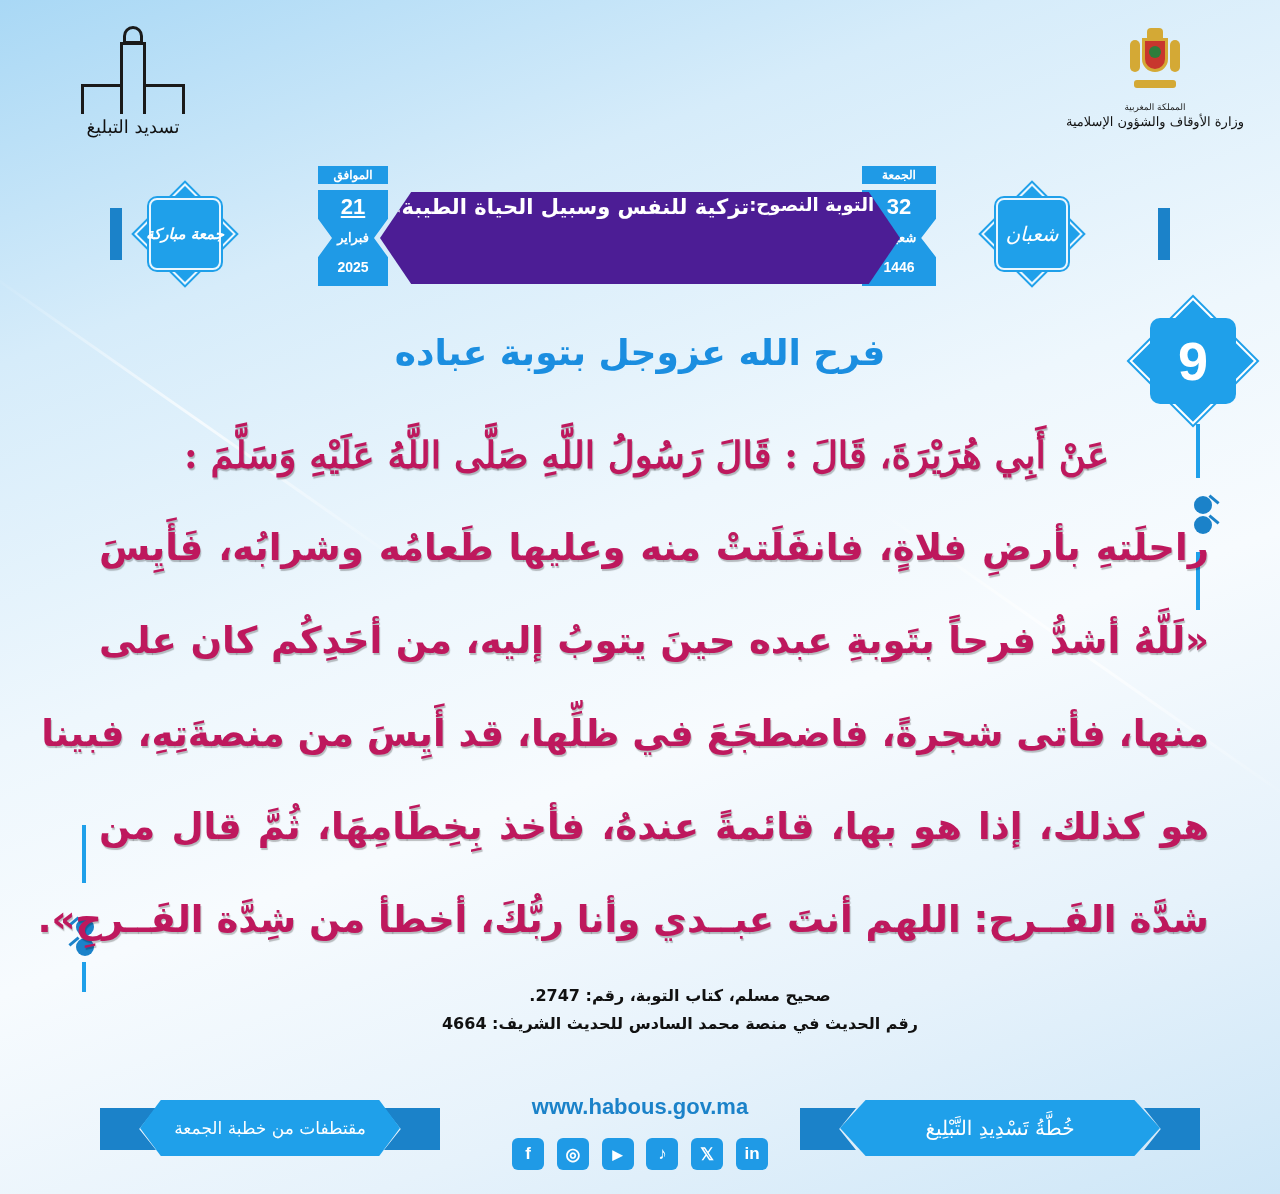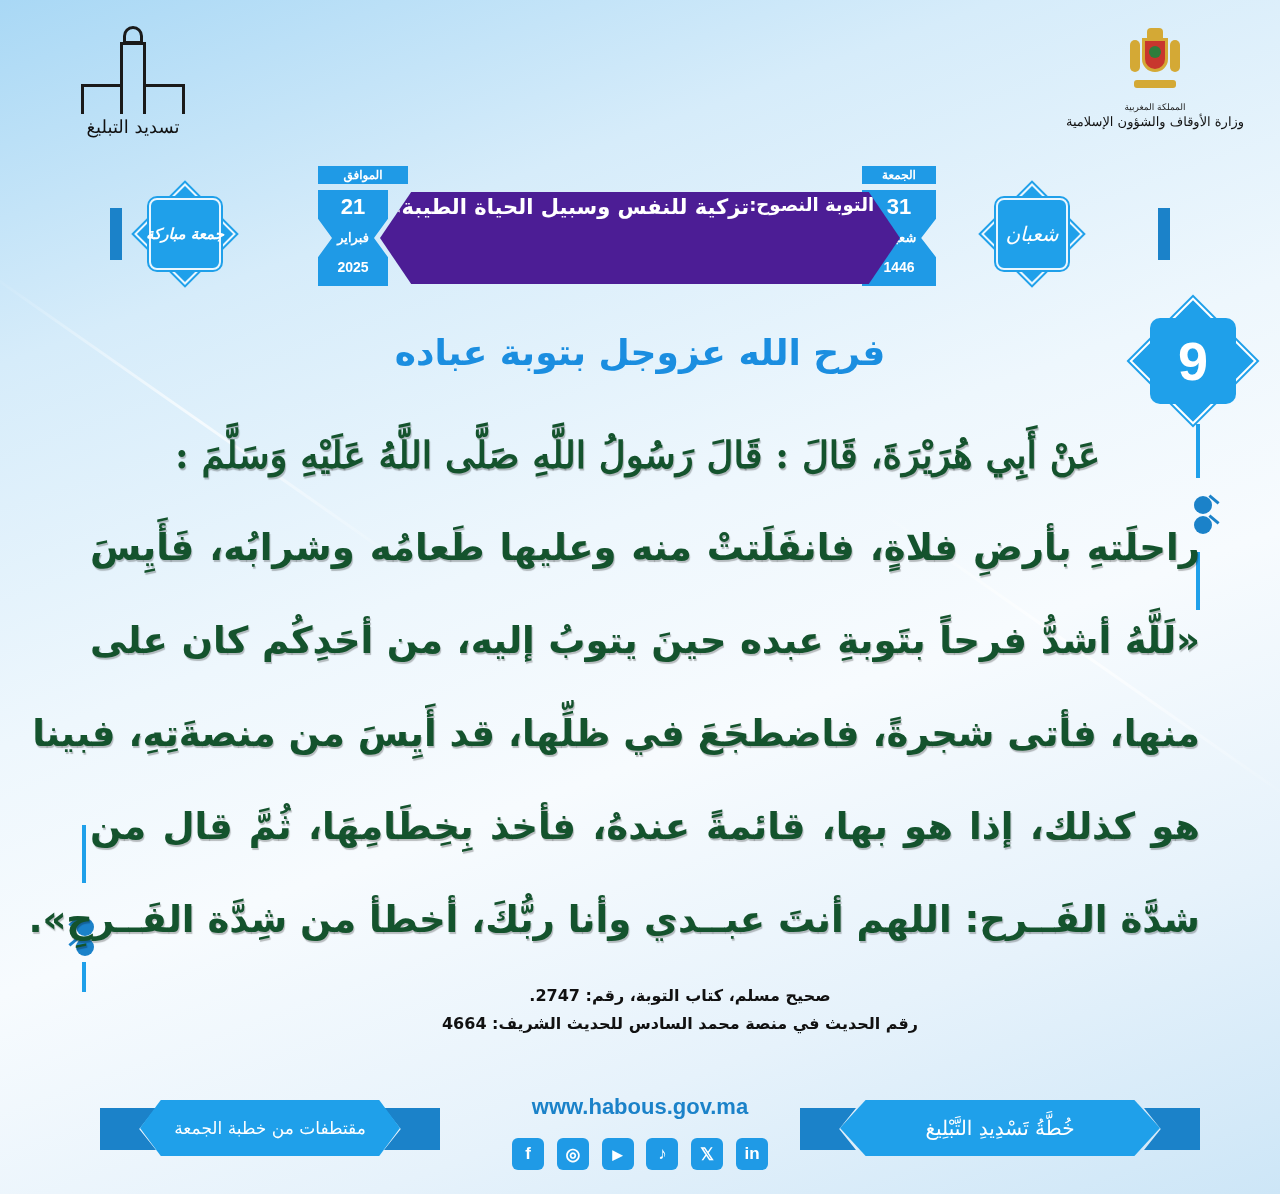--- a/index.html
+++ b/index.html
@@ -61,22 +61,22 @@
   .number-rosette .sq { position: absolute; inset: 20px; background: #1fa0ea; transform: rotate(45deg); border: 2px solid #fff; box-shadow: 0 0 0 2px #1fa0ea; }
   .number-rosette .sq2 { position: absolute; inset: 22px; background: #1fa0ea; border-radius: 10px; }
   .number-rosette .num { position: absolute; inset: 0; display: flex; align-items: center; justify-content: center; color: #fff; font-family: "Liberation Sans", sans-serif; font-weight: bold; font-size: 54px; }
 
   .vline { position: absolute; width: 4px; background: #1fa0ea; }
   .quote-mark { position: absolute; width: 24px; }
   .quote-mark .dot { width: 18px; height: 18px; border-radius: 50%; background: #1b82c9; margin: 2px 0; position: relative; }
   .quote-mark .dot::after { content: ""; position: absolute; right: -8px; top: 2px; width: 12px; height: 3px; background: #1b82c9; transform: rotate(40deg); }
 
   
-  .hadith { position: absolute; left: 90px; top: 420px; width: 1110px; direction: rtl; text-align: justify; text-align-last: justify;
-    font-family: "DejaVu Sans", sans-serif; font-weight: bold; color: #14532d; }
+  .hadith { position: absolute; left: 99px; top: 420px; width: 1110px; direction: rtl; text-align: justify; text-align-last: justify;
+    font-family: "DejaVu Sans", sans-serif; font-weight: bold; color: #be185d; }
   .hadith .line { height: 93px; line-height: 70px; font-size: 37px; text-shadow: 1px 2px 1px rgba(0,0,0,0.25); white-space: nowrap; }
   .hadith .line.first { text-align: center; text-align-last: center; padding: 0 100px 0 200px; font-family: "DejaVu Serif", serif; }
   .hadith .line.last { text-align: right; text-align-last: right; padding-right: 0; }
 
   .source { position: absolute; left: 400px; top: 982px; width: 560px; text-align: center; font-family: "DejaVu Sans", sans-serif; font-weight: bold; font-size: 16px; color: #111; line-height: 28px; }
 
   
   .ribbon-banner { position: absolute; height: 56px; }
   .ribbon-banner .wingL, .ribbon-banner .wingR { position: absolute; top: 8px; width: 56px; height: 42px; background: #1b82c9; }
   .ribbon-banner .wingL { left: 0; clip-path: polygon(0 0, 100% 0, 70% 50%, 100% 100%, 0 100%, 0 0); }
@@ -129,28 +129,28 @@
   <div class="txt">شعبان</div>
 </div>
 <div class="rosette" style="left:135px;top:184px;">
   <div class="sq"></div>
     <div class="sq2"></div>
   <div class="txt" style="font-size:15px;font-weight:bold;">جمعة مباركة</div>
 </div>
 
 <div class="date-tag small" style="left:862px;top:166px;width:74px;">الجمعة</div>
 <div class="date-box" style="left:862px;top:190px;width:74px;height:96px;clip-path:polygon(0 0,100% 0,100% 30%,80% 50%,100% 70%,100% 100%,0 100%,0 70%,20% 50%,0 30%);">
-  <div class="big" style="margin-top:4px;">31</div>
+  <div class="big" style="margin-top:4px;">32</div>
   <div class="mid" style="margin-top:10px;">شعبان</div>
   <div class="yr" style="margin-top:12px;">1446</div>
 </div>
 
-<div class="date-tag small" style="left:318px;top:166px;width:90px;">الموافق</div>
+<div class="date-tag small" style="left:318px;top:166px;width:70px;">الموافق</div>
 <div class="date-box" style="left:318px;top:190px;width:70px;height:96px;clip-path:polygon(0 0,100% 0,100% 30%,80% 50%,100% 70%,100% 100%,0 100%,0 70%,20% 50%,0 30%);">
-  <div class="big" style="margin-top:4px;">21</div>
+  <div class="big" style="margin-top:4px;text-decoration:underline;">21</div>
   <div class="mid" style="margin-top:10px;">فبراير</div>
   <div class="yr" style="margin-top:12px;">2025</div>
 </div>
 
 <div class="title-banner">
   <div class="l1">« التوبة النصوح:</div>
   <div class="l2">تزكية للنفس وسبيل الحياة الطيبة»</div>
 </div>
 
 <div class="heading">فرح الله عزوجل بتوبة عباده</div>

